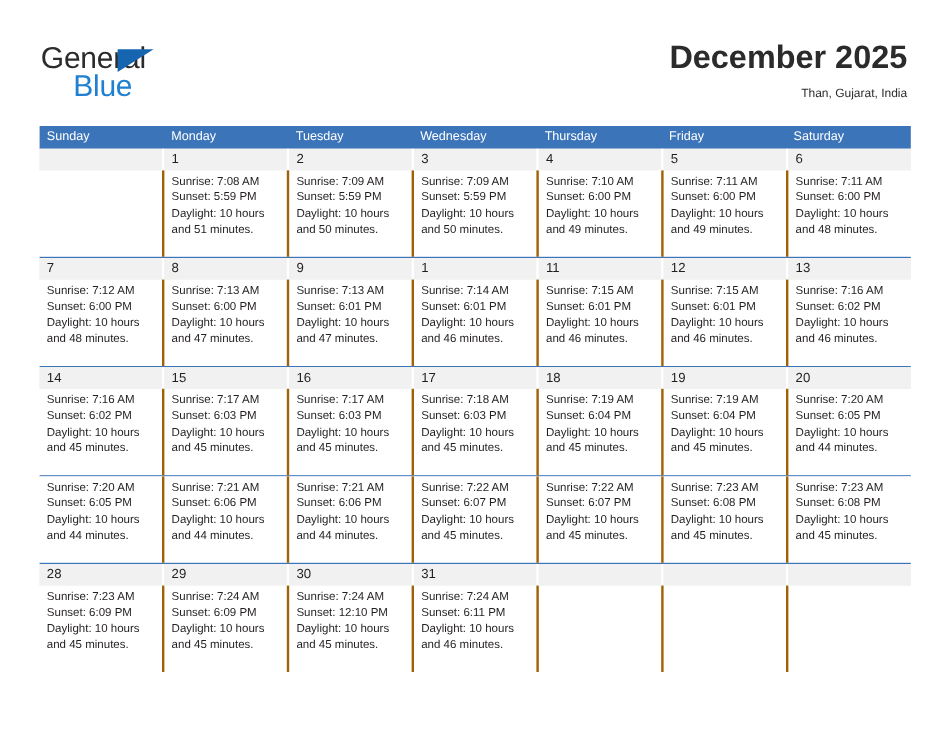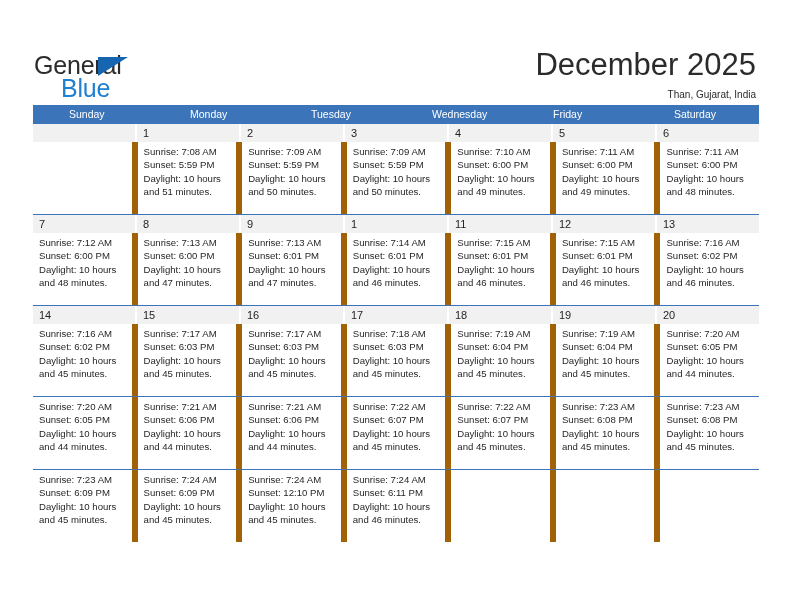--- a/index.html
+++ b/index.html
@@ -19,21 +19,21 @@
     position: relative;
     width: 792px;
     height: 612px;
     box-sizing: border-box;
   }
 
   
   .top {
     position: absolute;
     left: 0;
-    top: 16px;
+    top: 0;
     width: 792px;
     height: 100px;
   }
 
   .logo {
     position: absolute;
     left: 34px;
     top: 36px;
     width: 190px;
     height: 52px;
@@ -67,24 +67,25 @@
     line-height: 26px;
   }
 
   .title-wrap {
     position: absolute;
     right: 36px;
     top: 32px;
     text-align: right;
   }
   .title-main {
-    font-size: 31px;
+    font-size: 27px;
     color: #2b2b2b;
     line-height: 33px;
     white-space: nowrap;
+    font-weight: bold;
   }
   .title-sub {
     font-size: 10px;
     color: #2b2b2b;
     line-height: 20px;
     margin-top: 4px;
     white-space: nowrap;
   }
 
   
@@ -99,25 +100,24 @@
     display: flex;
     width: 100%;
     background: #3c74b9;
     height: 19px;
   }
   .dow {
     flex: 1 1 0;
     color: #ffffff;
     font-size: 10.5px;
     line-height: 19px;
-    padding-left: 16px;
+    padding-left: 6px;
     box-sizing: border-box;
     white-space: nowrap;
     overflow: hidden;
-    margin-left: 20px;
   }
 
   .week {
     width: 100%;
     border-top: 1.5px solid #3c74b9;
     box-sizing: border-box;
   }
   .week:first-of-type {
     border-top: none;
   }
@@ -145,21 +145,21 @@
   .week-body {
     display: flex;
     width: 100%;
     height: 72px;
     background: #ffffff;
   }
   .body-cell {
     flex: 1 1 0;
     box-sizing: border-box;
     padding: 3px 6px 0 6px;
-    border-right: 6px solid #a16207;
+    border-right: 2px solid #a16207;
     font-size: 9.6px;
     line-height: 13.3px;
     color: #231f20;
     overflow: hidden;
   }
   .body-cell:last-child { border-right: none; }
   .body-cell .ln { white-space: nowrap; }
 </style>
 </head>
 <body>
@@ -180,20 +180,21 @@
     </div>
 
   </div>
 
   <div class="calendar">
     <div class="dow-row">
         <div class="dow">Sunday</div>
         <div class="dow">Monday</div>
         <div class="dow">Tuesday</div>
         <div class="dow">Wednesday</div>
+        <div class="dow">Thursday</div>
         <div class="dow">Friday</div>
         <div class="dow">Saturday</div>
       </div>
     <div id="weeks">
         <div class="week">
           <div class="week-numbers">
             <div class="num-cell empty"></div>
             <div class="num-cell">1</div>
             <div class="num-cell">2</div>
             <div class="num-cell">3</div>
@@ -391,20 +392,29 @@
             </div>
             <div class="body-cell">
               <div class="ln">Sunrise: 7:23 AM</div>
               <div class="ln">Sunset: 6:08 PM</div>
               <div class="ln">Daylight: 10 hours</div>
               <div class="ln">and 45 minutes.</div>
             </div>
           </div>
         </div>
         <div class="week">
+          <div class="week-numbers">
+            <div class="num-cell">28</div>
+            <div class="num-cell">29</div>
+            <div class="num-cell">30</div>
+            <div class="num-cell">31</div>
+            <div class="num-cell empty"></div>
+            <div class="num-cell empty"></div>
+            <div class="num-cell empty"></div>
+          </div>
           <div class="week-body">
             <div class="body-cell">
               <div class="ln">Sunrise: 7:23 AM</div>
               <div class="ln">Sunset: 6:09 PM</div>
               <div class="ln">Daylight: 10 hours</div>
               <div class="ln">and 45 minutes.</div>
             </div>
             <div class="body-cell">
               <div class="ln">Sunrise: 7:24 AM</div>
               <div class="ln">Sunset: 6:09 PM</div>

